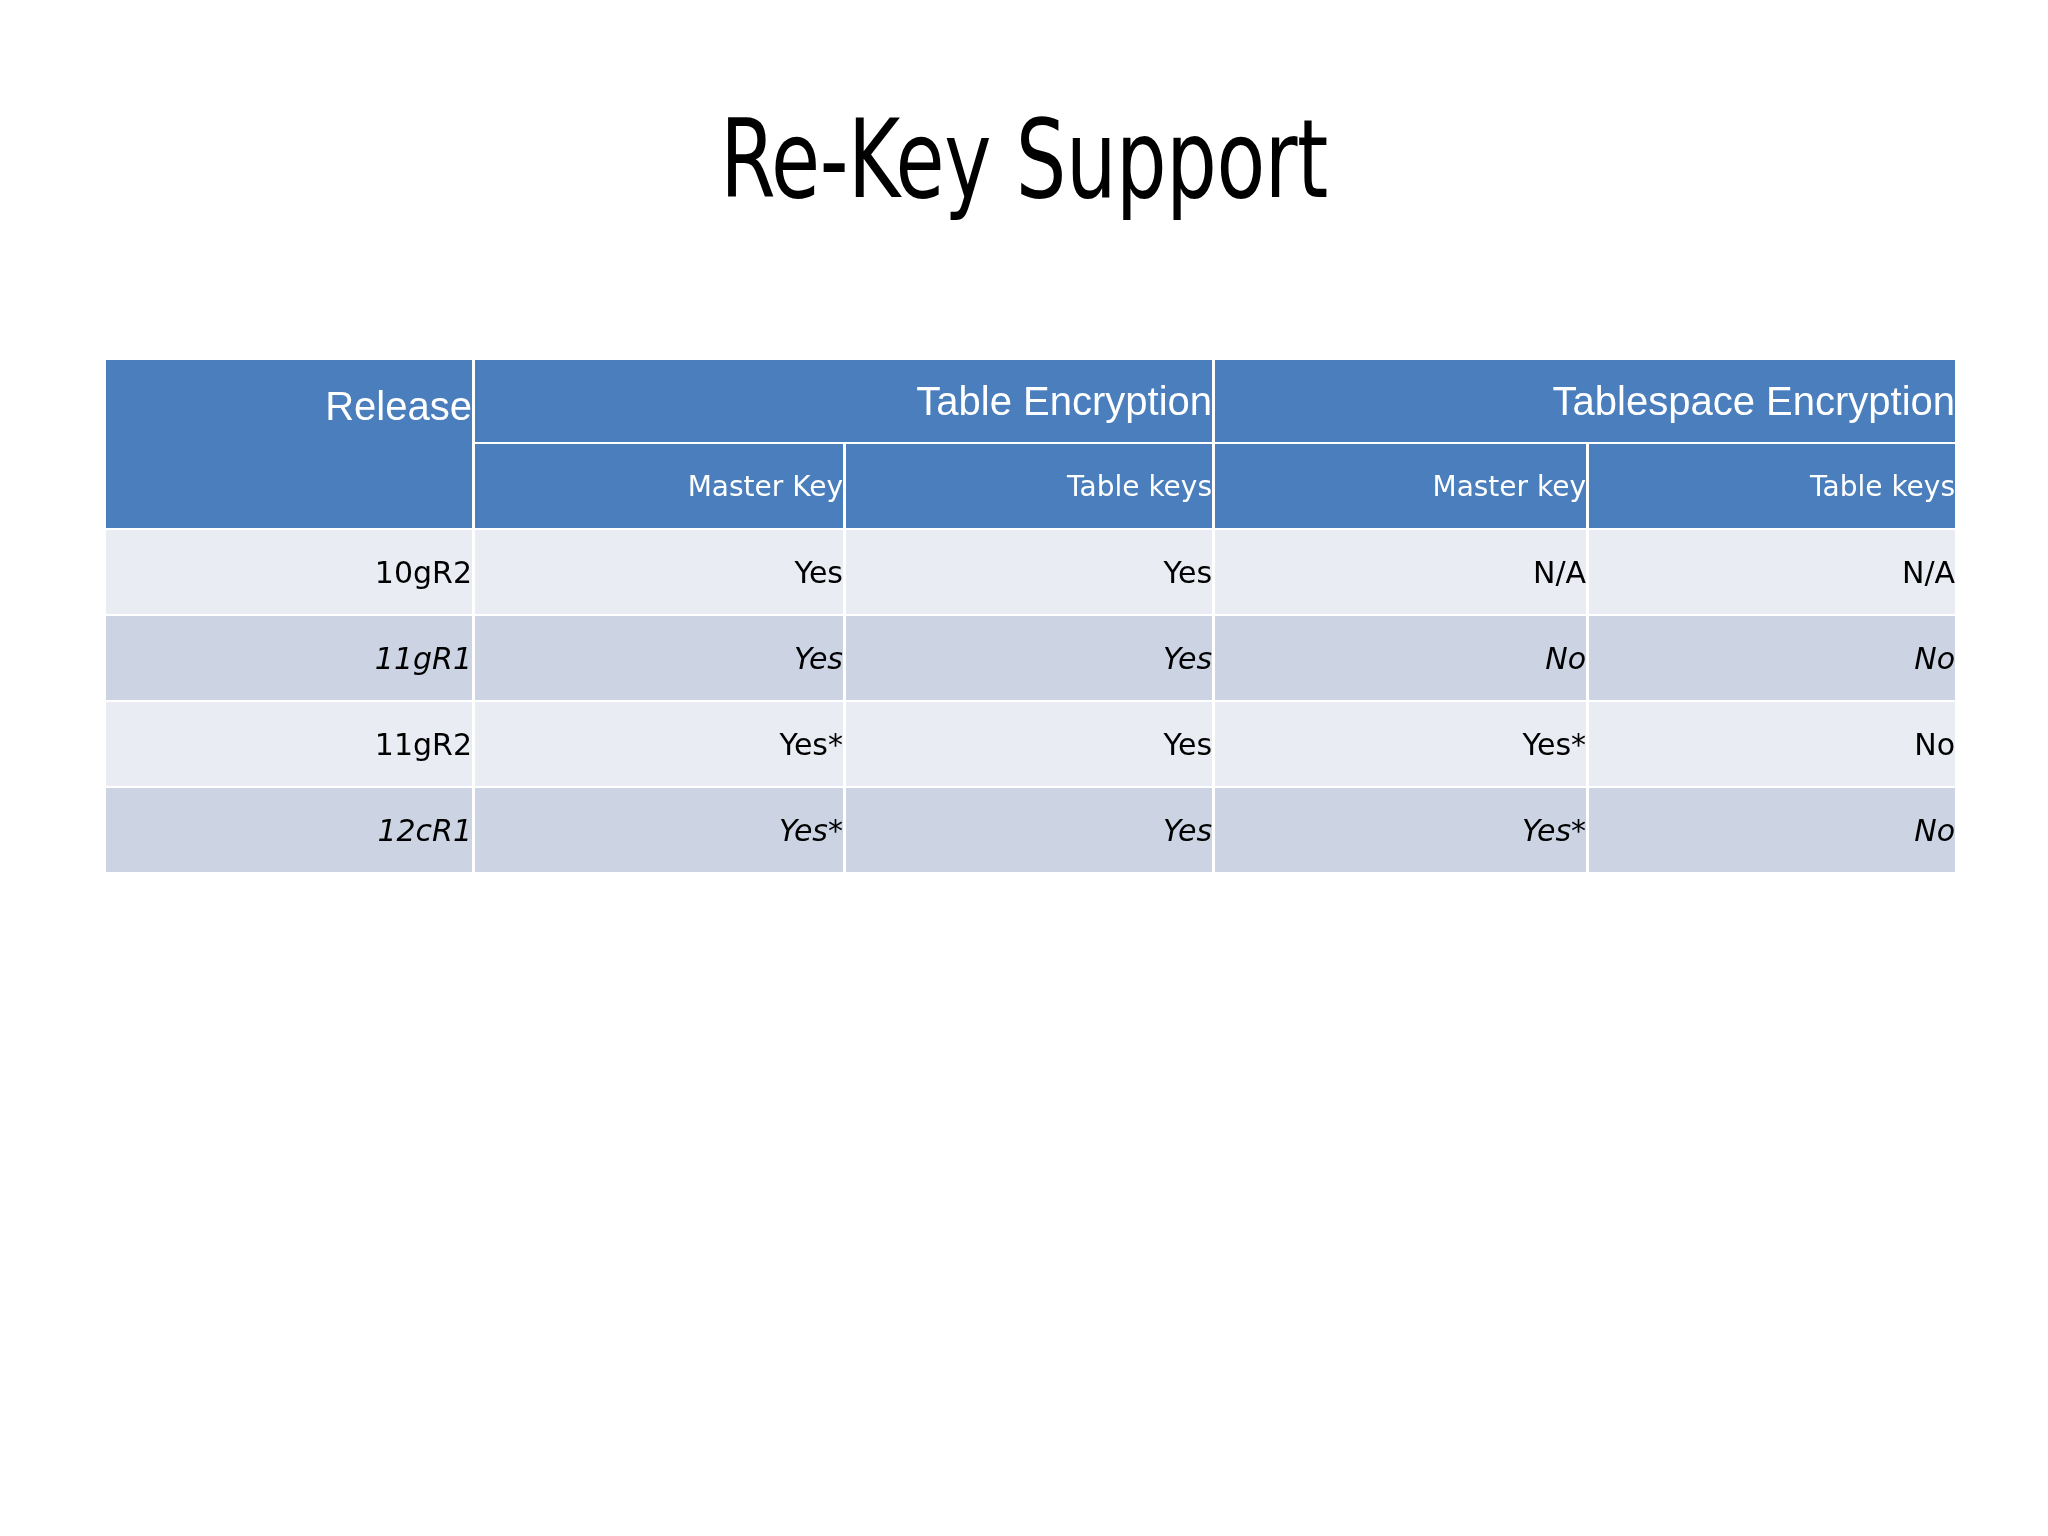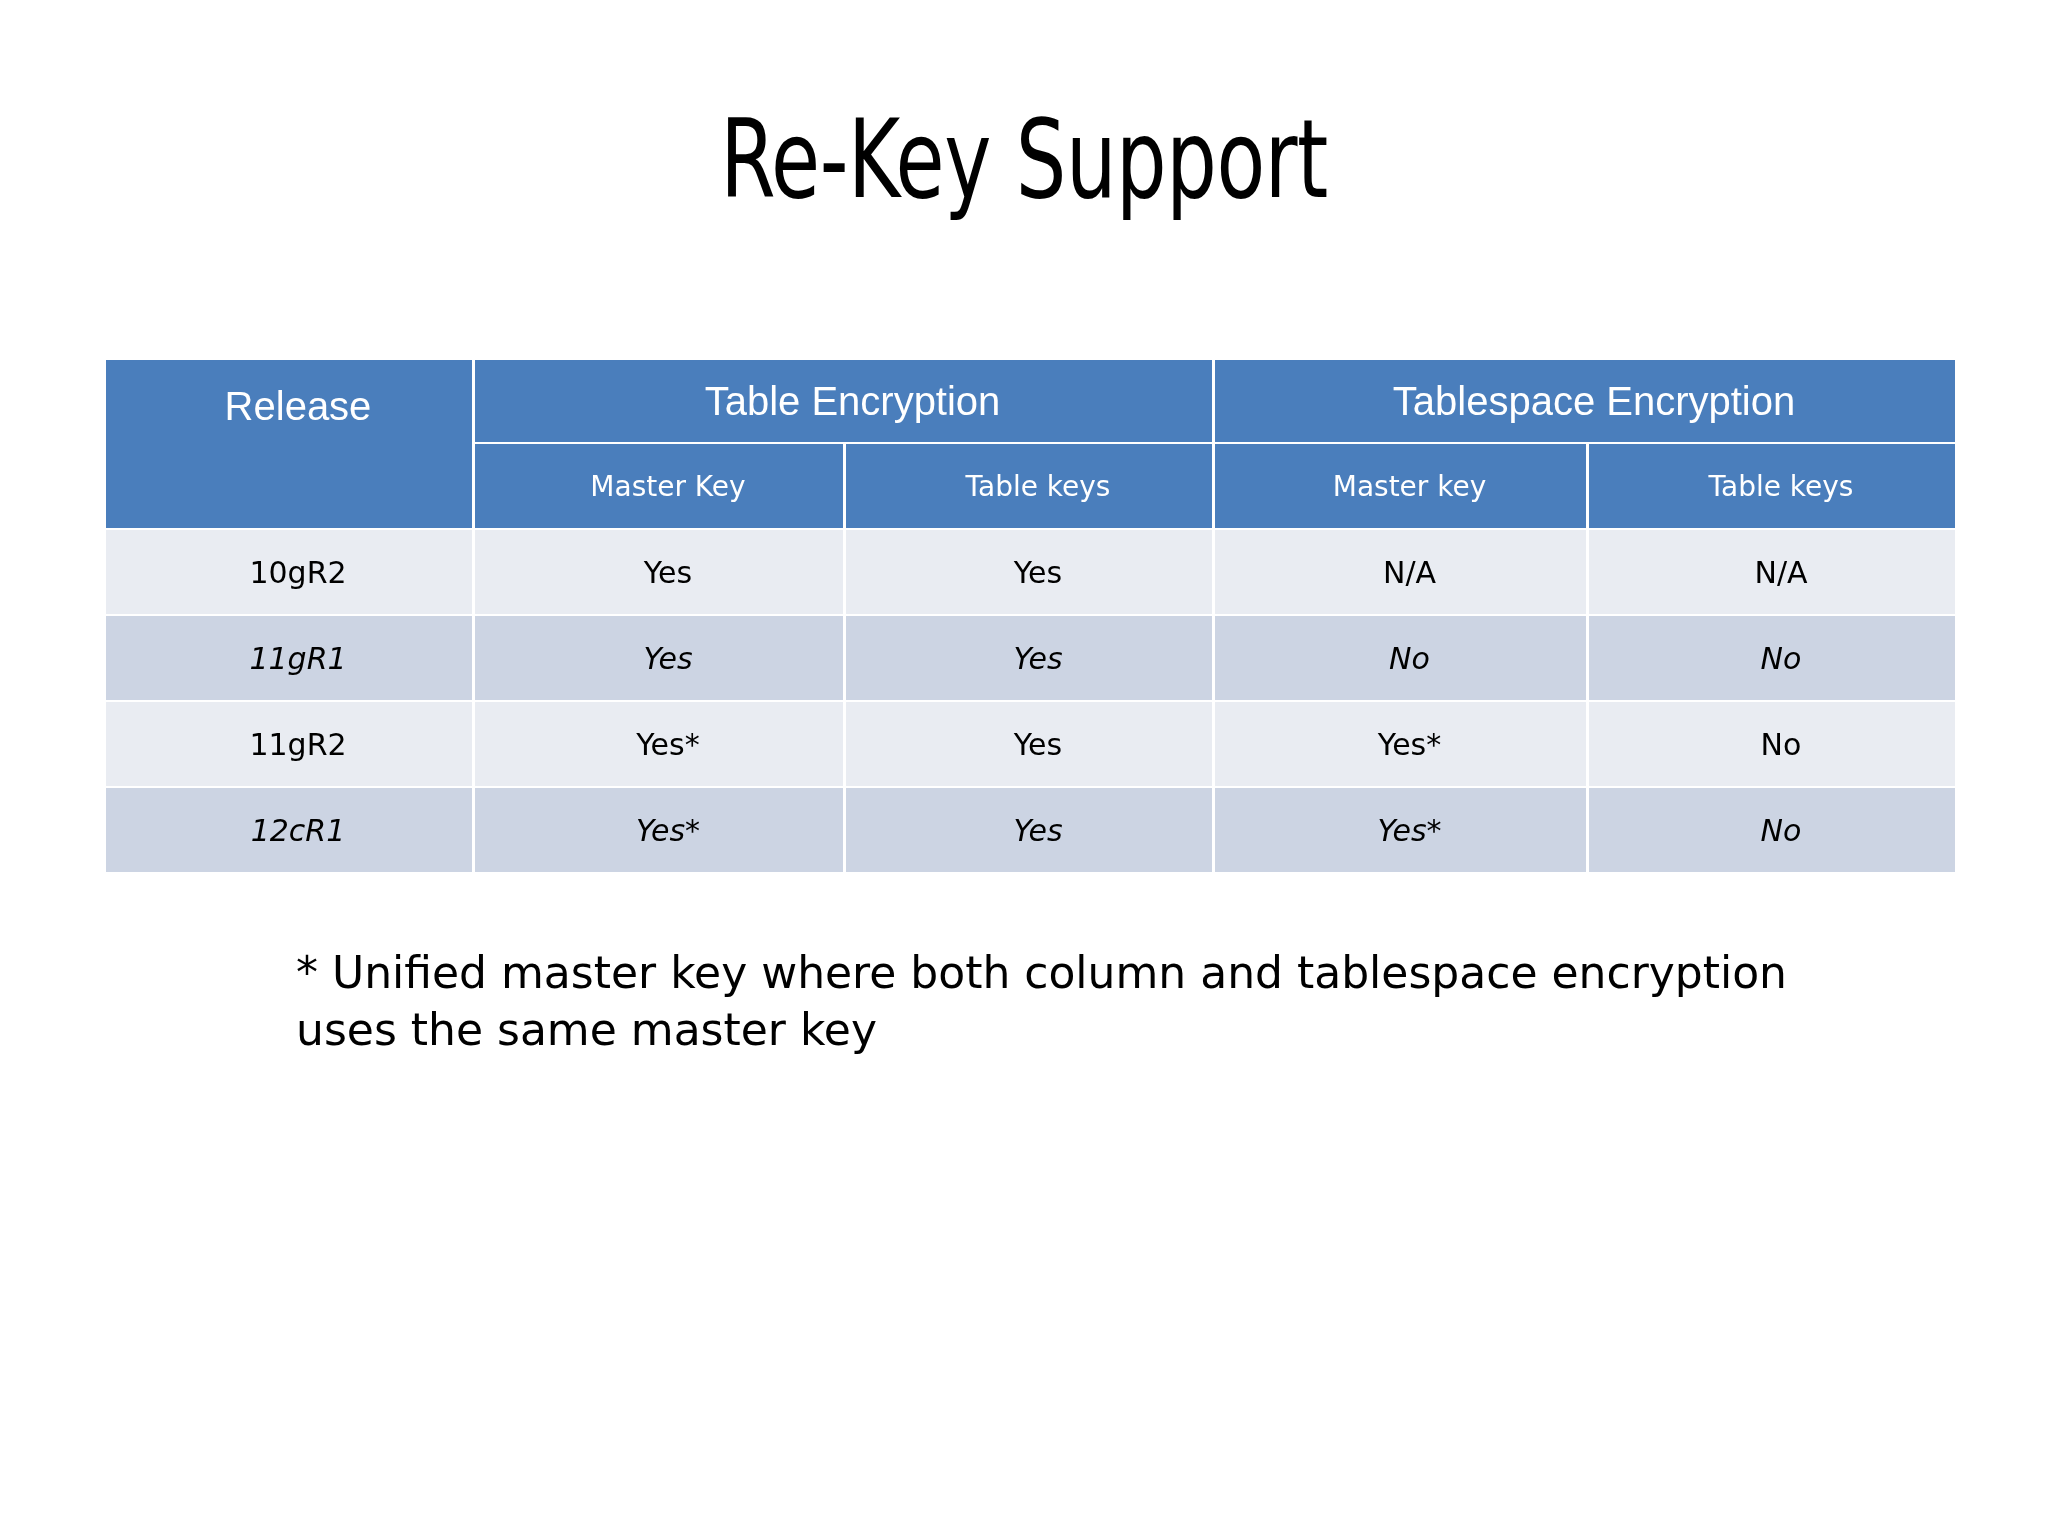--- a/index.html
+++ b/index.html
@@ -51,21 +51,21 @@
     border-collapse: separate;
     border-spacing: 3px 2px;
     width: 1842px;
     table-layout: fixed;
   }
   table.rekey-table th,
   table.rekey-table td {
     padding: 0;
     margin: 0;
     vertical-align: middle;
-    text-align: center;
+    text-align: right;
     font-weight: 400;
   }
 
   
   col.c-release    { width: 366px; }
   col.c-colmaster  { width: 368px; }
   col.c-coltable   { width: 366px; }
   col.c-tsmaster   { width: 371px; }
   col.c-tstable    { width: 366px; }
 
@@ -176,15 +176,14 @@
           <td class="cell">12cR1</td>
           <td class="cell">Yes*</td>
           <td class="cell">Yes</td>
           <td class="cell">Yes*</td>
           <td class="cell">No</td>
         </tr>
       </tbody>
     </table>
   </div>
 
-  <div class="footnote">* Unified master key where both column and tablespace encryption uses the same master key</div>
 
 </div>
 
 </body></html>

